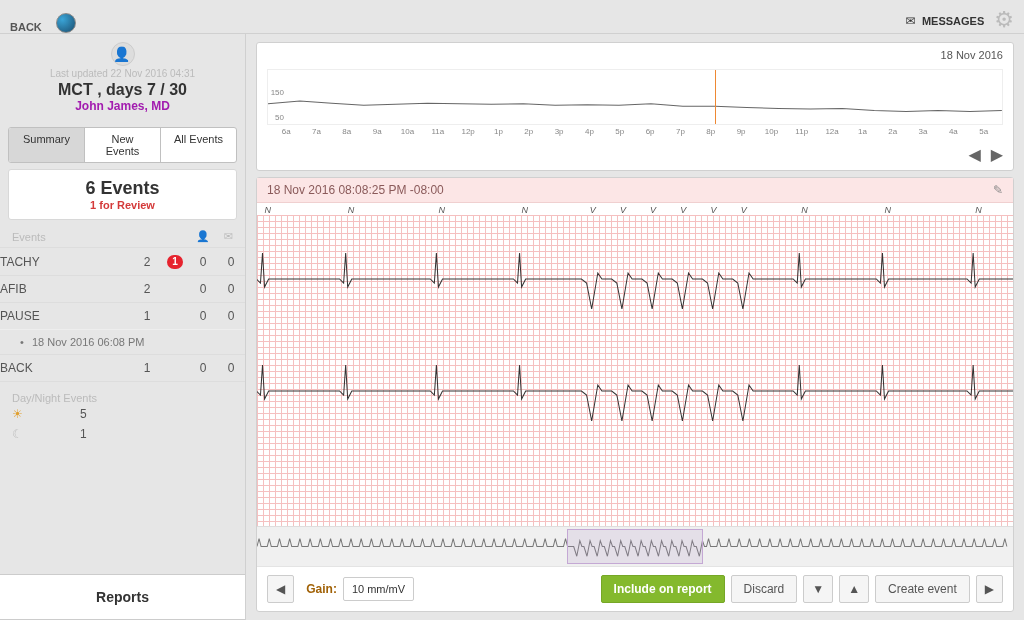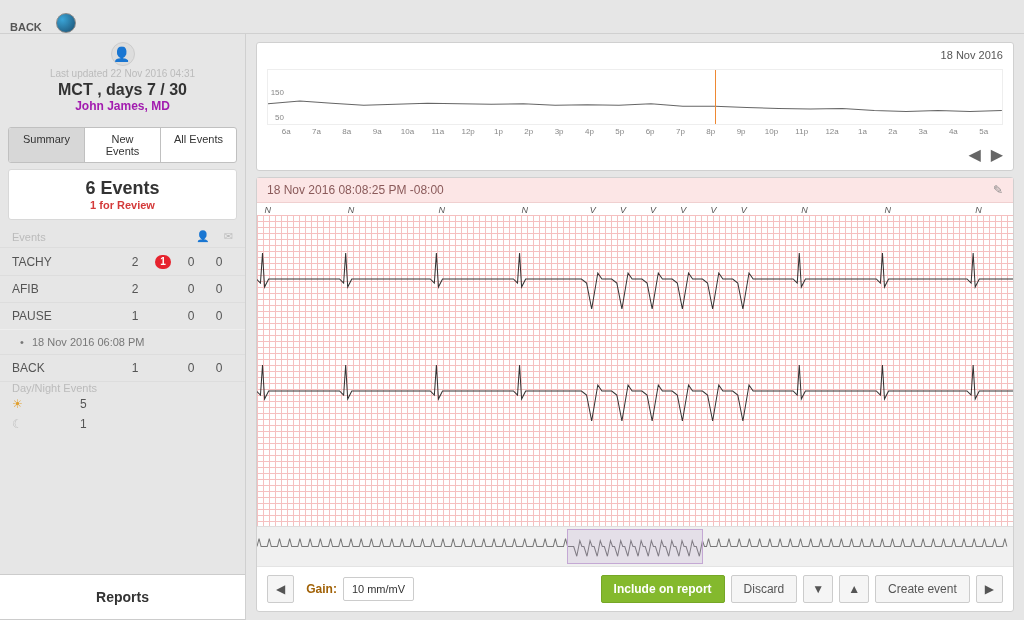--- a/index.html
+++ b/index.html
@@ -66,37 +66,37 @@
 .summary-count { font-size: 18px; font-weight: bold; color: #333; }
 .summary-review { font-size: 11px; font-weight: bold; color: #d43a3a; }
 
 .events-table { margin: 2px 0 0; font-size: 12px; }
 .events-header {
   display: flex; align-items: center; padding: 2px 12px 4px; color: #bbb; font-size: 11px;
 }
 .events-header .lbl { flex: 2; }
 .col-icons { display: flex; gap: 14px; margin-left: auto; color: #bbb; }
 .ev-row {
-  display: flex; align-items: center; padding: 6px 12px;
+  display: flex; align-items: center; padding: 6px 0;
   border-top: 1px solid #ddd; color: #555;
 }
 .ev-row:last-child { border-bottom: 1px solid #ddd; }
 .ev-name { flex: 1.4; font-size: 12px; }
 .ev-cnt { width: 28px; text-align: center; font-size: 12px; }
 .ev-badge { width: 28px; text-align: center; }
 .badge-red {
   display: inline-block; background: #e6232e; color: #fff; border-radius: 8px;
   font-size: 10px; padding: 0 5px; line-height: 14px; font-weight: bold;
 }
 .ev-sub {
   display: flex; align-items: center; padding: 6px 12px;
   border-top: 1px solid #eee; color: #777; font-size: 11px;
 }
 .ev-sub .dot { width: 20px; text-align: center; }
-.daynight { padding: 0 12px; font-size: 11px; color: #bbb; }
+.daynight { margin-top: 10px; padding: 0 12px; font-size: 11px; color: #bbb; }
 .daynight .row { display: flex; align-items: center; color: #555; padding: 3px 0; font-size: 12px; }
 .daynight .row .ico { width: 20px; color: #e0a030; }
 .daynight .row.night .ico { color: #bbb; }
 .daynight .row .val { margin-left: 48px; }
 
 .reports-btn {
   margin-top: auto; background: #fff; border-top: 1px solid #ccc;
   padding: 14px 0; text-align: center; font-size: 14px; font-weight: bold; color: #333;
   border-bottom: 1px solid #ccc;
 }
@@ -161,20 +161,27 @@
 .btn.green { background: #84b92d; color: #fff; border-color: #76a726; font-weight: bold; }
 .gain-label { font-weight: bold; color: #a16207; margin-left: 6px; }
 .gain-select { border: 1px solid #ccc; padding: 5px 8px; border-radius: 2px; font-size: 11px; background: #fff; }
 </style>
 </head>
 <body>
 
 <div class="topbar">
   <div class="back-btn">BACK</div>
   <div class="globe"></div>
+  <div class="topbar-right">
+    <div>
+      <span class="envelope">✉</span>
+      <span class="messages">MESSAGES</span>
+    </div>
+    <div class="gear">⚙</div>
+  </div>
 </div>
 
 <div class="main">
   <div class="sidebar">
     <div class="patient-block">
       <div class="avatar">👤</div>
       <div class="last-updated">Last updated 22 Nov 2016 04:31</div>
       <div class="study-title">MCT , days 7 / 30</div>
       <div class="physician">John James, MD</div>
     </div>

